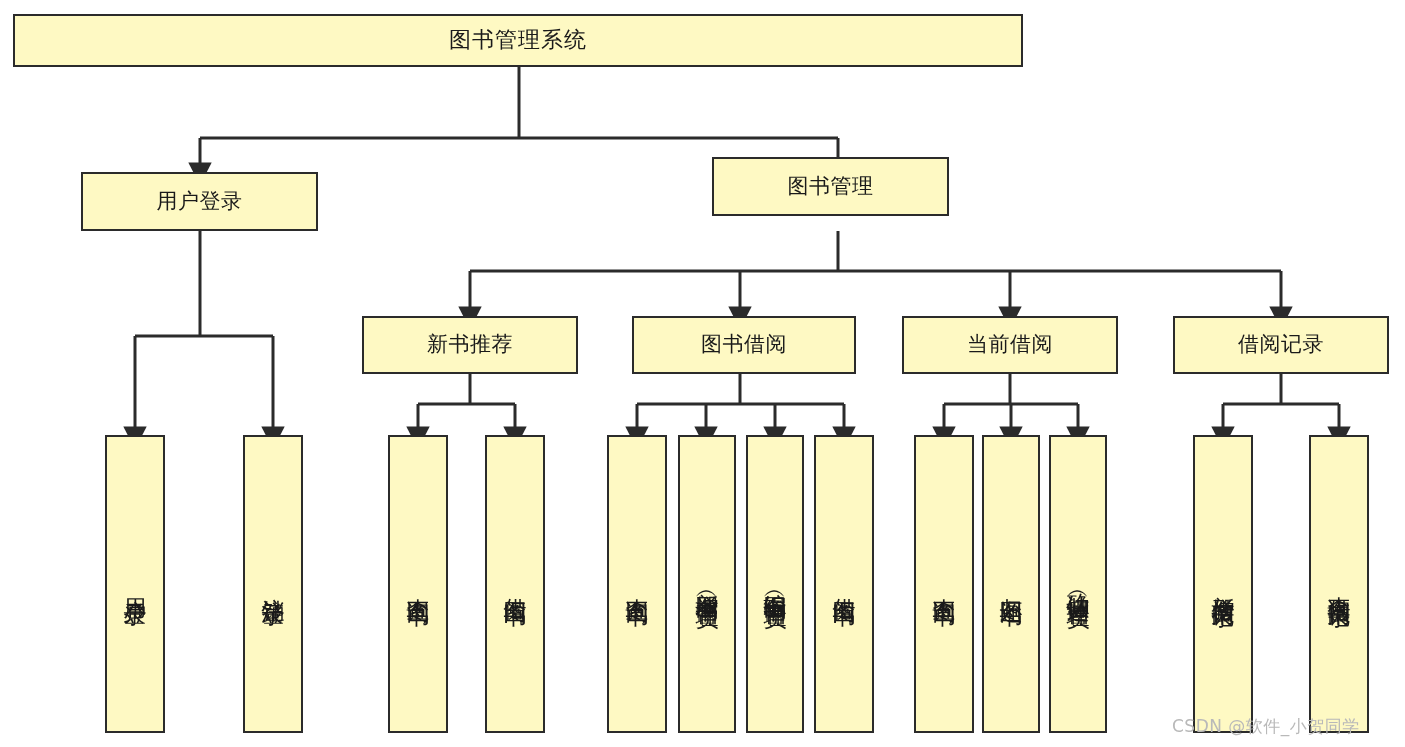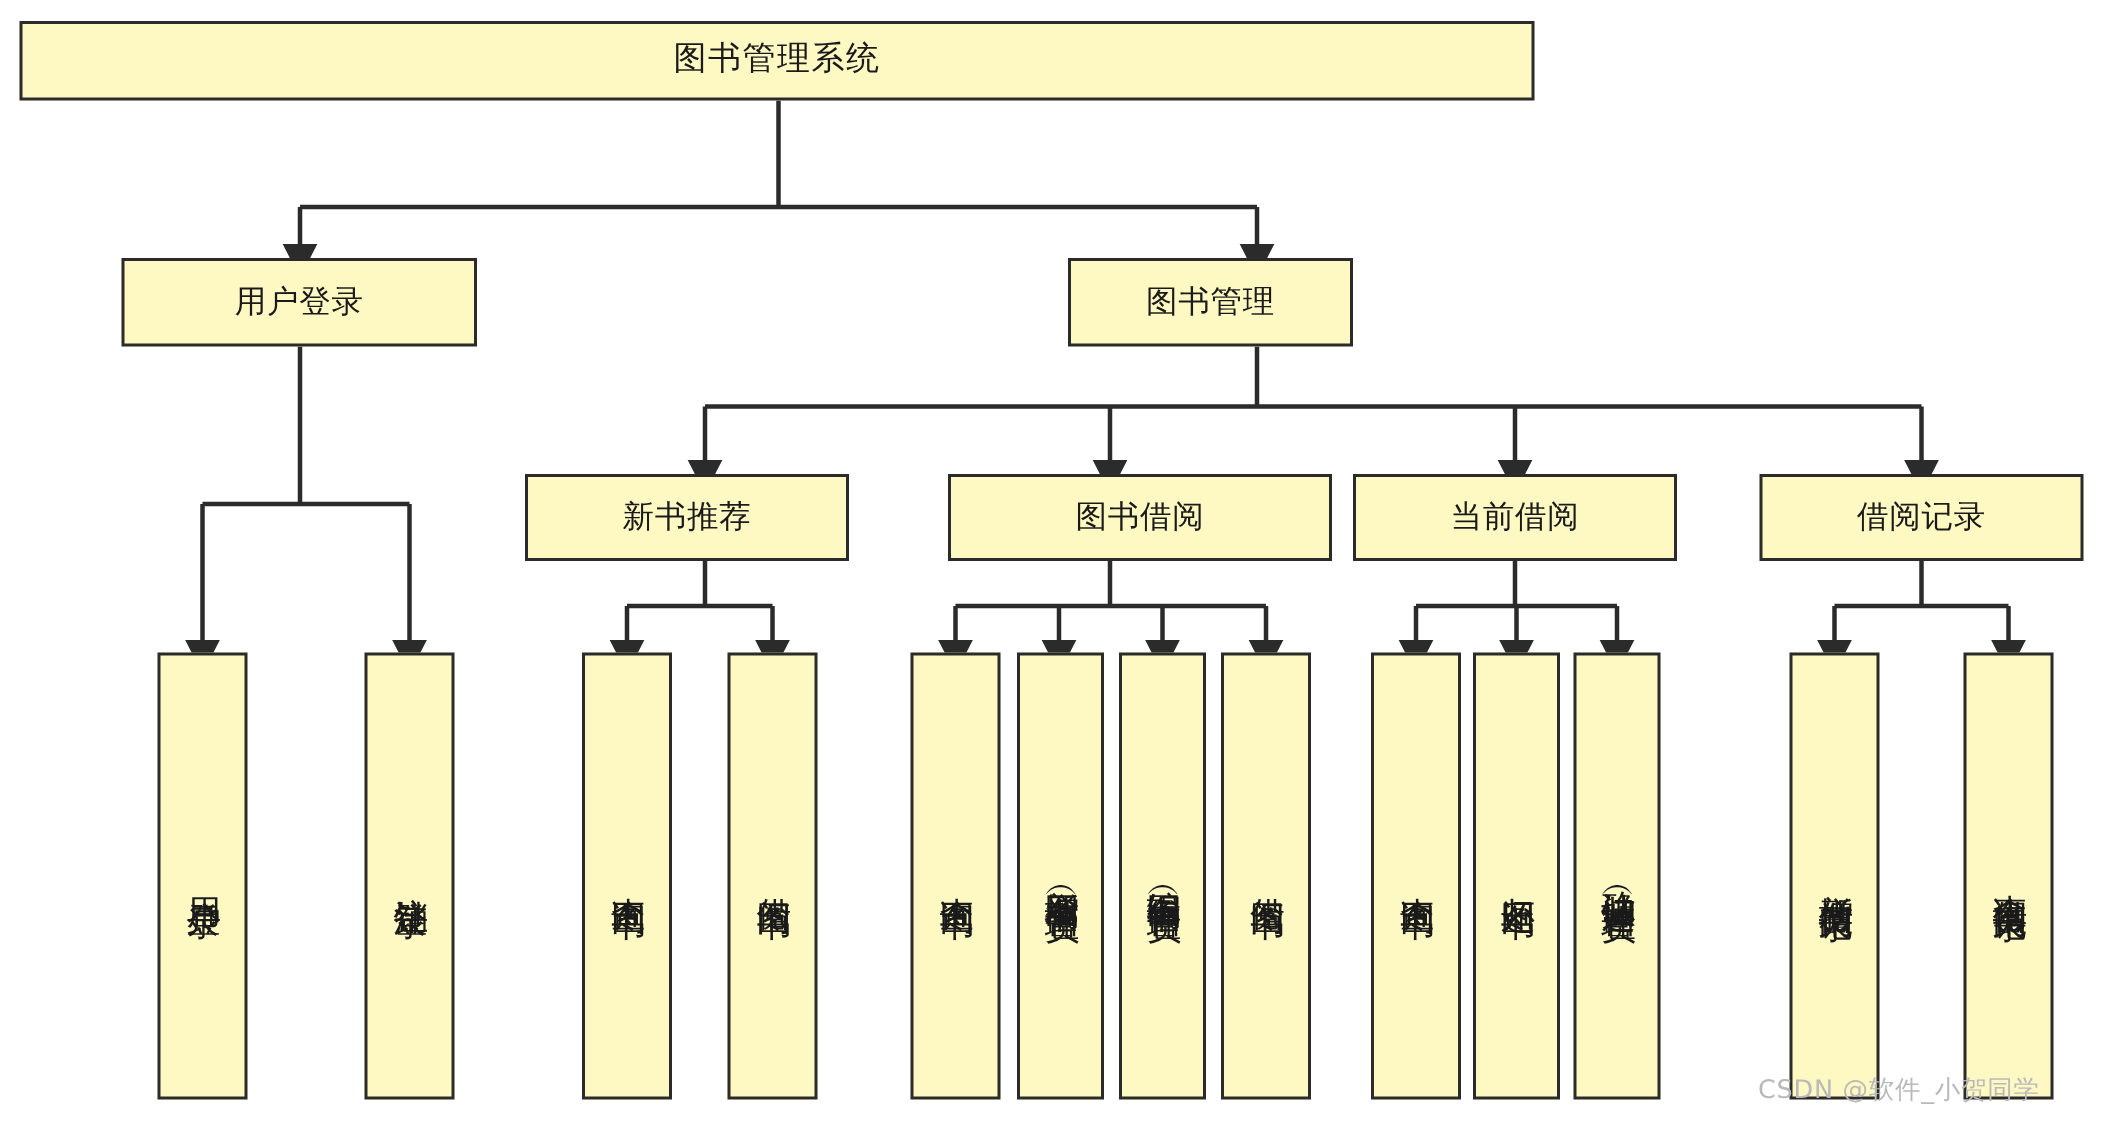--- a/index.html
+++ b/index.html
@@ -125,29 +125,29 @@
   </svg>
 
   <div class="node root horiz" style="left:13px; top:14px; width:1010px; height:53px;">
     <span class="label">图书管理系统</span>
   </div>
 
   <div class="node horiz" style="left:81px; top:172px; width:237px; height:59px;">
     <span class="label">用户登录</span>
   </div>
 
-  <div class="node horiz" style="left:712px; top:172px; width:190px; height:59px;">
+  <div class="node horiz" style="left:712px; top:157px; width:237px; height:59px;">
     <span class="label">图书管理</span>
   </div>
 
-  <div class="node horiz" style="left:350px; top:316px; width:216px; height:58px;">
+  <div class="node horiz" style="left:362px; top:316px; width:216px; height:58px;">
     <span class="label">新书推荐</span>
   </div>
 
-  <div class="node horiz" style="left:632px; top:316px; width:256px; height:58px;">
+  <div class="node horiz" style="left:632px; top:316px; width:224px; height:58px;">
     <span class="label">图书借阅</span>
   </div>
 
   <div class="node horiz" style="left:902px; top:316px; width:216px; height:58px;">
     <span class="label">当前借阅</span>
   </div>
 
   <div class="node horiz" style="left:1173px; top:316px; width:216px; height:58px;">
     <span class="label">借阅记录</span>
   </div>

